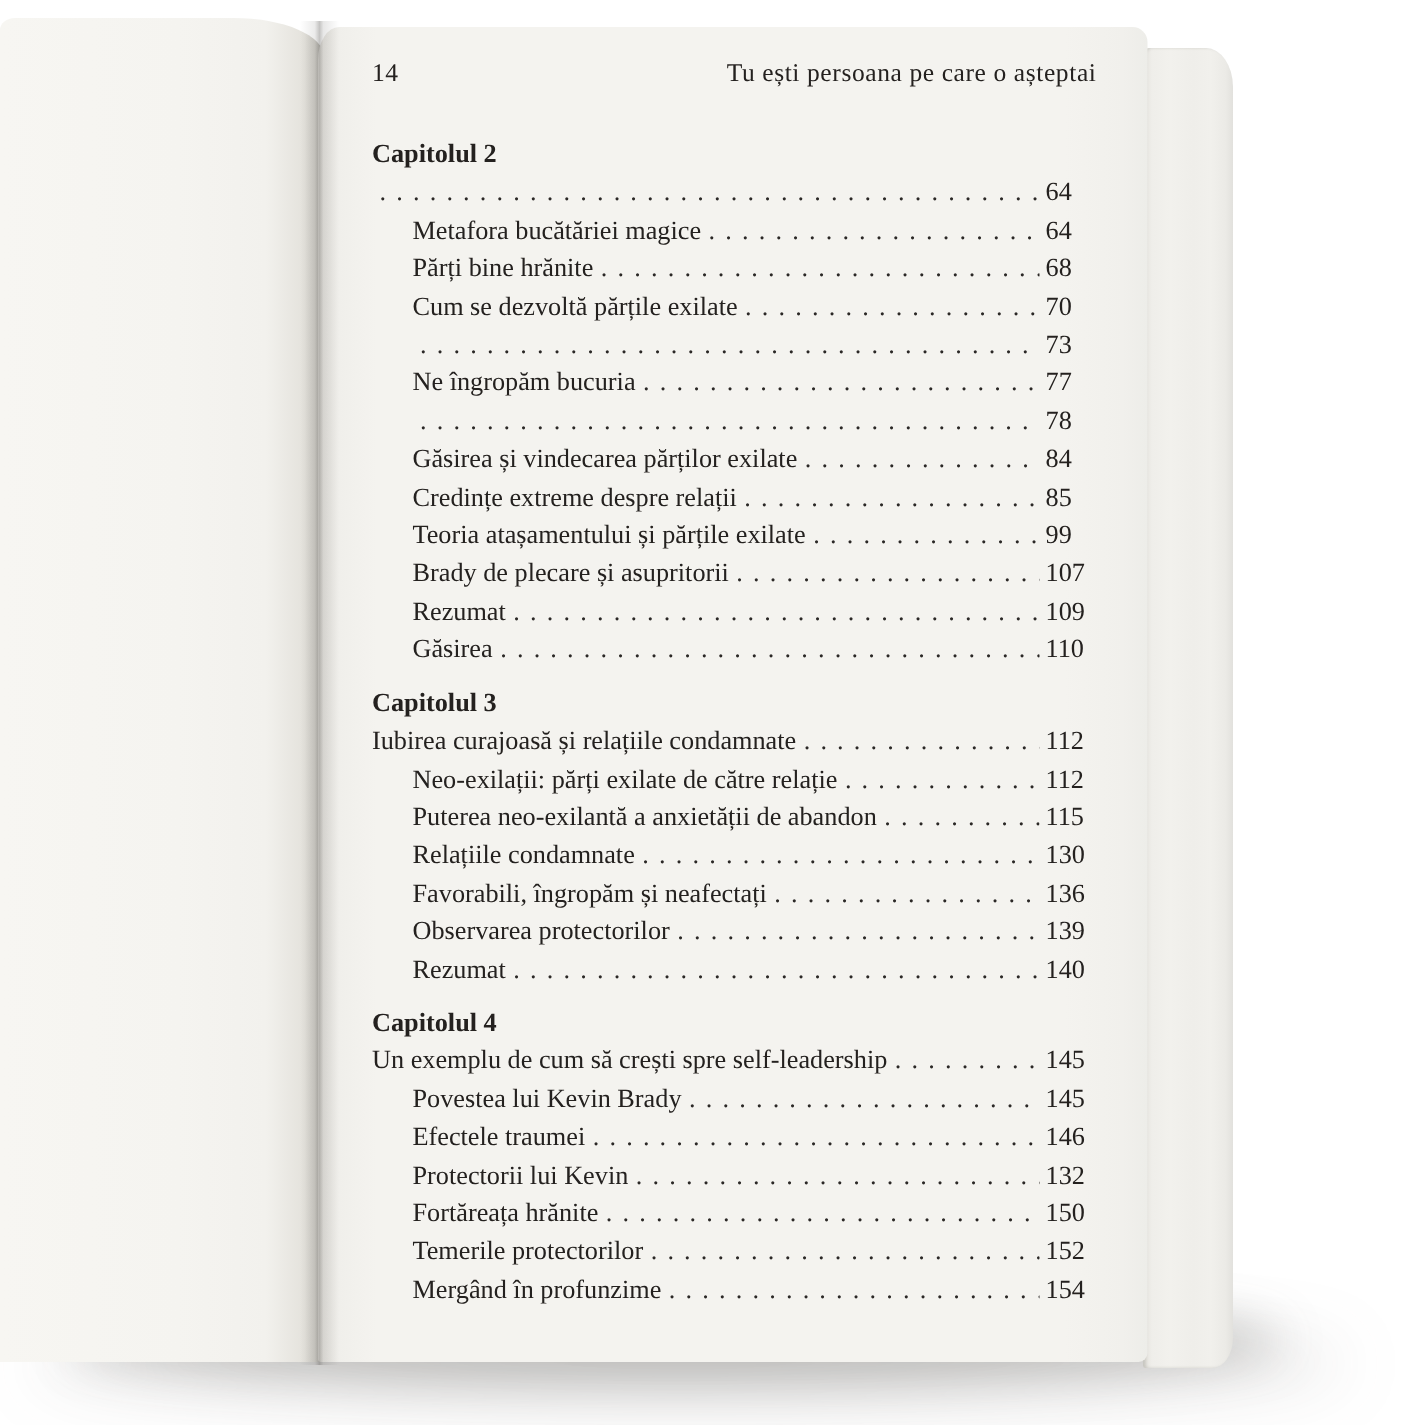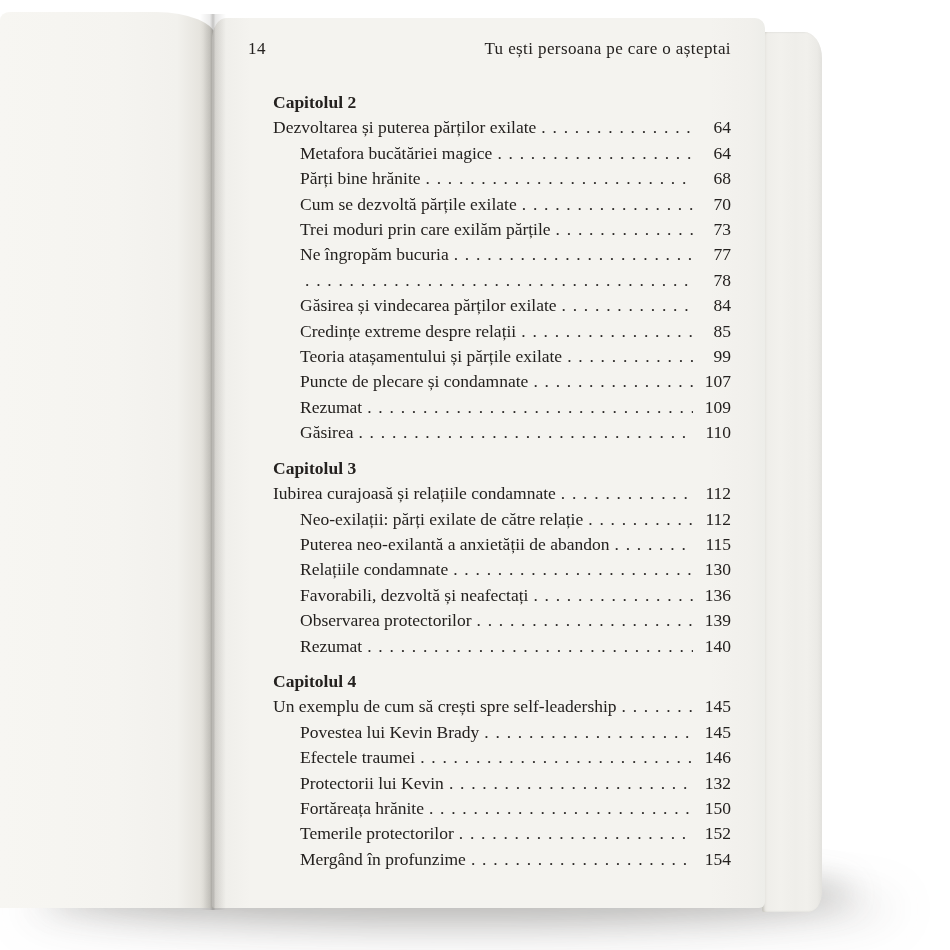--- a/index.html
+++ b/index.html
@@ -95,42 +95,42 @@
     align-items: baseline;
     font-size: 17px;
     line-height: 26px;
     letter-spacing: 0.4px;
     margin-bottom: 0;
   }
   .toc {
     font-size: 17.5px;
     line-height: 25.4px;
   }
-  .chapter { margin-top: 10px; margin-left: 25px; }
+  .chapter { margin-top: 10px; }
   .chapter:first-child { margin-top: 28px; }
   .chapter-heading { font-weight: bold; }
   .row {
     display: flex;
     align-items: baseline;
     white-space: nowrap;
   }
   .row.indent { padding-left: 27px; }
   .dots {
     flex: 1;
     overflow: hidden;
     margin: 0 4px 0 5px;
     color: #2b2826;
   }
   .dots::after {
     content: ". . . . . . . . . . . . . . . . . . . . . . . . . . . . . . . . . . . . . . . . . . . . . . . . . . . . . . . . . . . . . . . . . . . . . . . . . . . . . .";
     letter-spacing: 1.2px;
   }
   .pagenum {
     min-width: 34px;
-    text-align: right;
+    text-align: left;
   }
 </style>
 </head>
 <body>
 
 <div class="scene">
   <div class="book-shadow-soft"></div>
   <div class="book-shadow"></div>
 
   <div class="left-page"></div>
@@ -139,41 +139,39 @@
 
   <div class="right-page">
     <div class="page-header">
       <span>14</span>
       <span>Tu ești persoana pe care o așteptai</span>
     </div>
     <div class="toc" id="toc">
         <div class="chapter">
           <div class="chapter-heading">Capitolul 2</div>
           <div class="row">
-            <span class="label">Dezvoltarea și puterea părților exilate</span>
             <span class="dots"></span>
             <span class="pagenum">64</span>
           </div>
           <div class="row indent">
             <span class="label">Metafora bucătăriei magice</span>
             <span class="dots"></span>
             <span class="pagenum">64</span>
           </div>
           <div class="row indent">
             <span class="label">Părți bine hrănite</span>
             <span class="dots"></span>
             <span class="pagenum">68</span>
           </div>
           <div class="row indent">
             <span class="label">Cum se dezvoltă părțile exilate</span>
             <span class="dots"></span>
             <span class="pagenum">70</span>
           </div>
           <div class="row indent">
-            <span class="label">Trei moduri prin care exilăm părțile</span>
             <span class="dots"></span>
             <span class="pagenum">73</span>
           </div>
           <div class="row indent">
             <span class="label">Ne îngropăm bucuria</span>
             <span class="dots"></span>
             <span class="pagenum">77</span>
           </div>
           <div class="row indent">
             <span class="dots"></span>
@@ -188,21 +186,21 @@
             <span class="label">Credințe extreme despre relații</span>
             <span class="dots"></span>
             <span class="pagenum">85</span>
           </div>
           <div class="row indent">
             <span class="label">Teoria atașamentului și părțile exilate</span>
             <span class="dots"></span>
             <span class="pagenum">99</span>
           </div>
           <div class="row indent">
-            <span class="label">Puncte de plecare și condamnate</span>
+            <span class="label">Brady de plecare și asupritorii</span>
             <span class="dots"></span>
             <span class="pagenum">107</span>
           </div>
           <div class="row indent">
             <span class="label">Rezumat</span>
             <span class="dots"></span>
             <span class="pagenum">109</span>
           </div>
           <div class="row indent">
             <span class="label">Găsirea</span>
@@ -226,21 +224,21 @@
             <span class="label">Puterea neo-exilantă a anxietății de abandon</span>
             <span class="dots"></span>
             <span class="pagenum">115</span>
           </div>
           <div class="row indent">
             <span class="label">Relațiile condamnate</span>
             <span class="dots"></span>
             <span class="pagenum">130</span>
           </div>
           <div class="row indent">
-            <span class="label">Favorabili, dezvoltă și neafectați</span>
+            <span class="label">Favorabili, îngropăm și neafectați</span>
             <span class="dots"></span>
             <span class="pagenum">136</span>
           </div>
           <div class="row indent">
             <span class="label">Observarea protectorilor</span>
             <span class="dots"></span>
             <span class="pagenum">139</span>
           </div>
           <div class="row indent">
             <span class="label">Rezumat</span>

